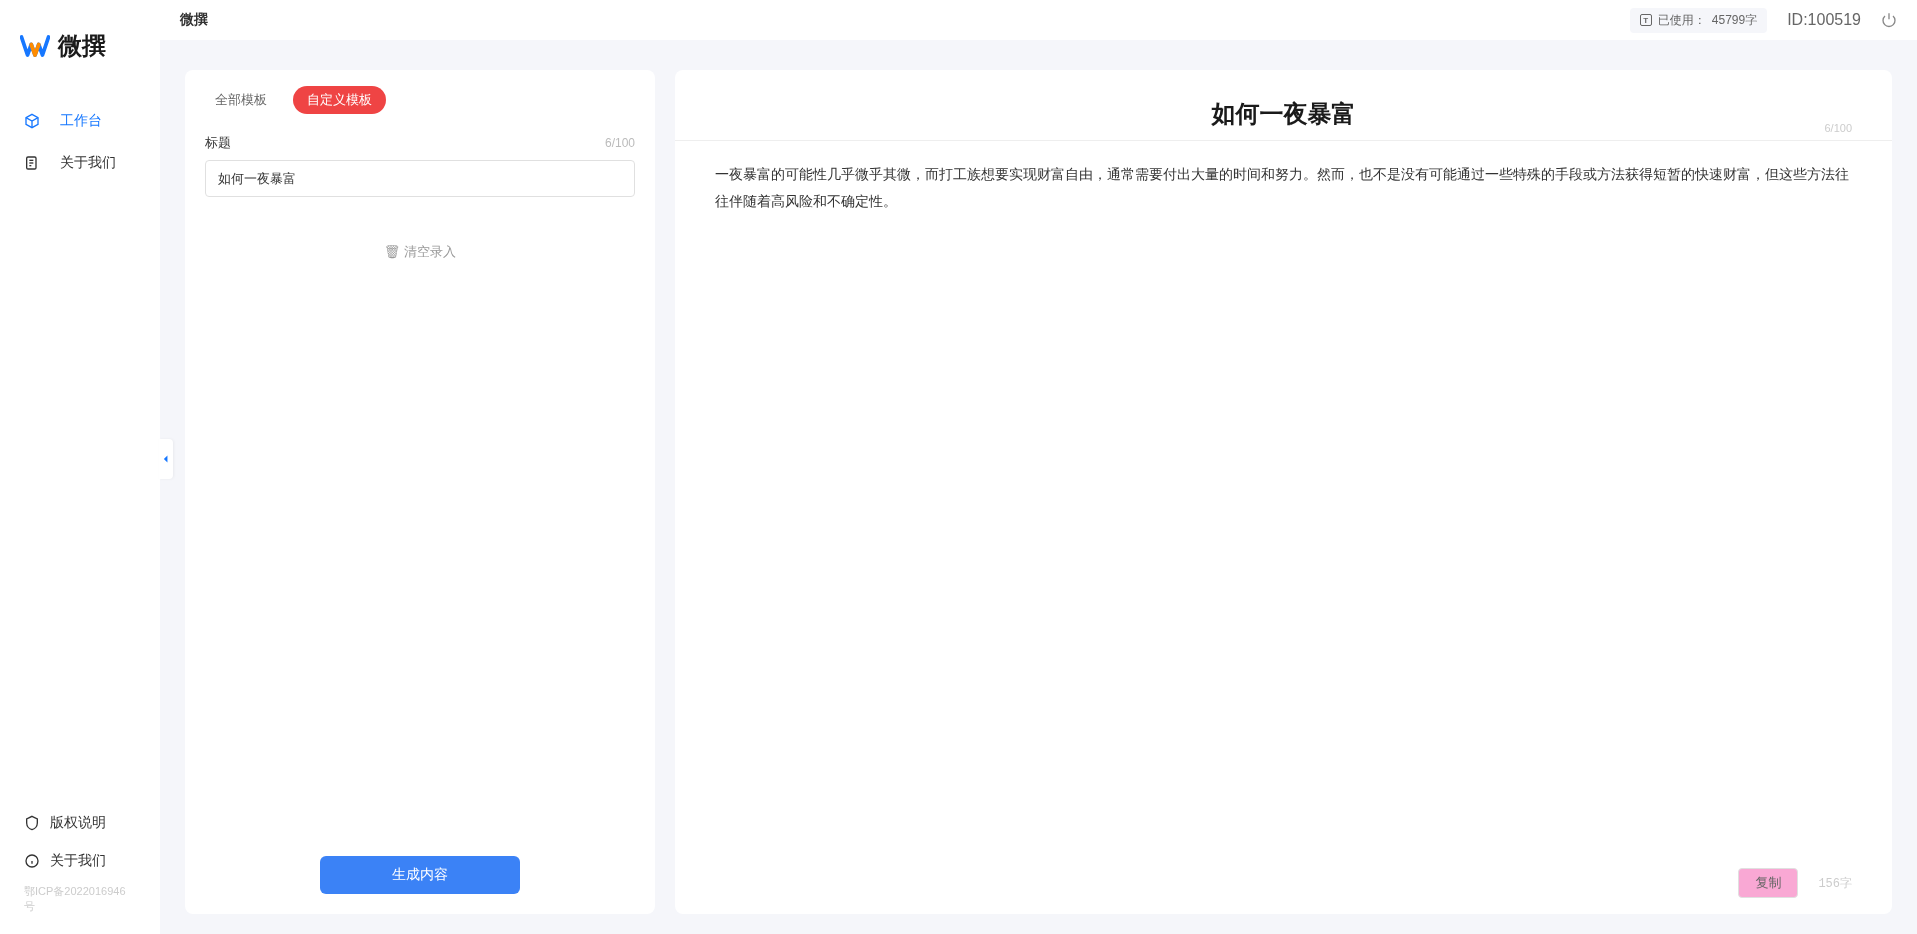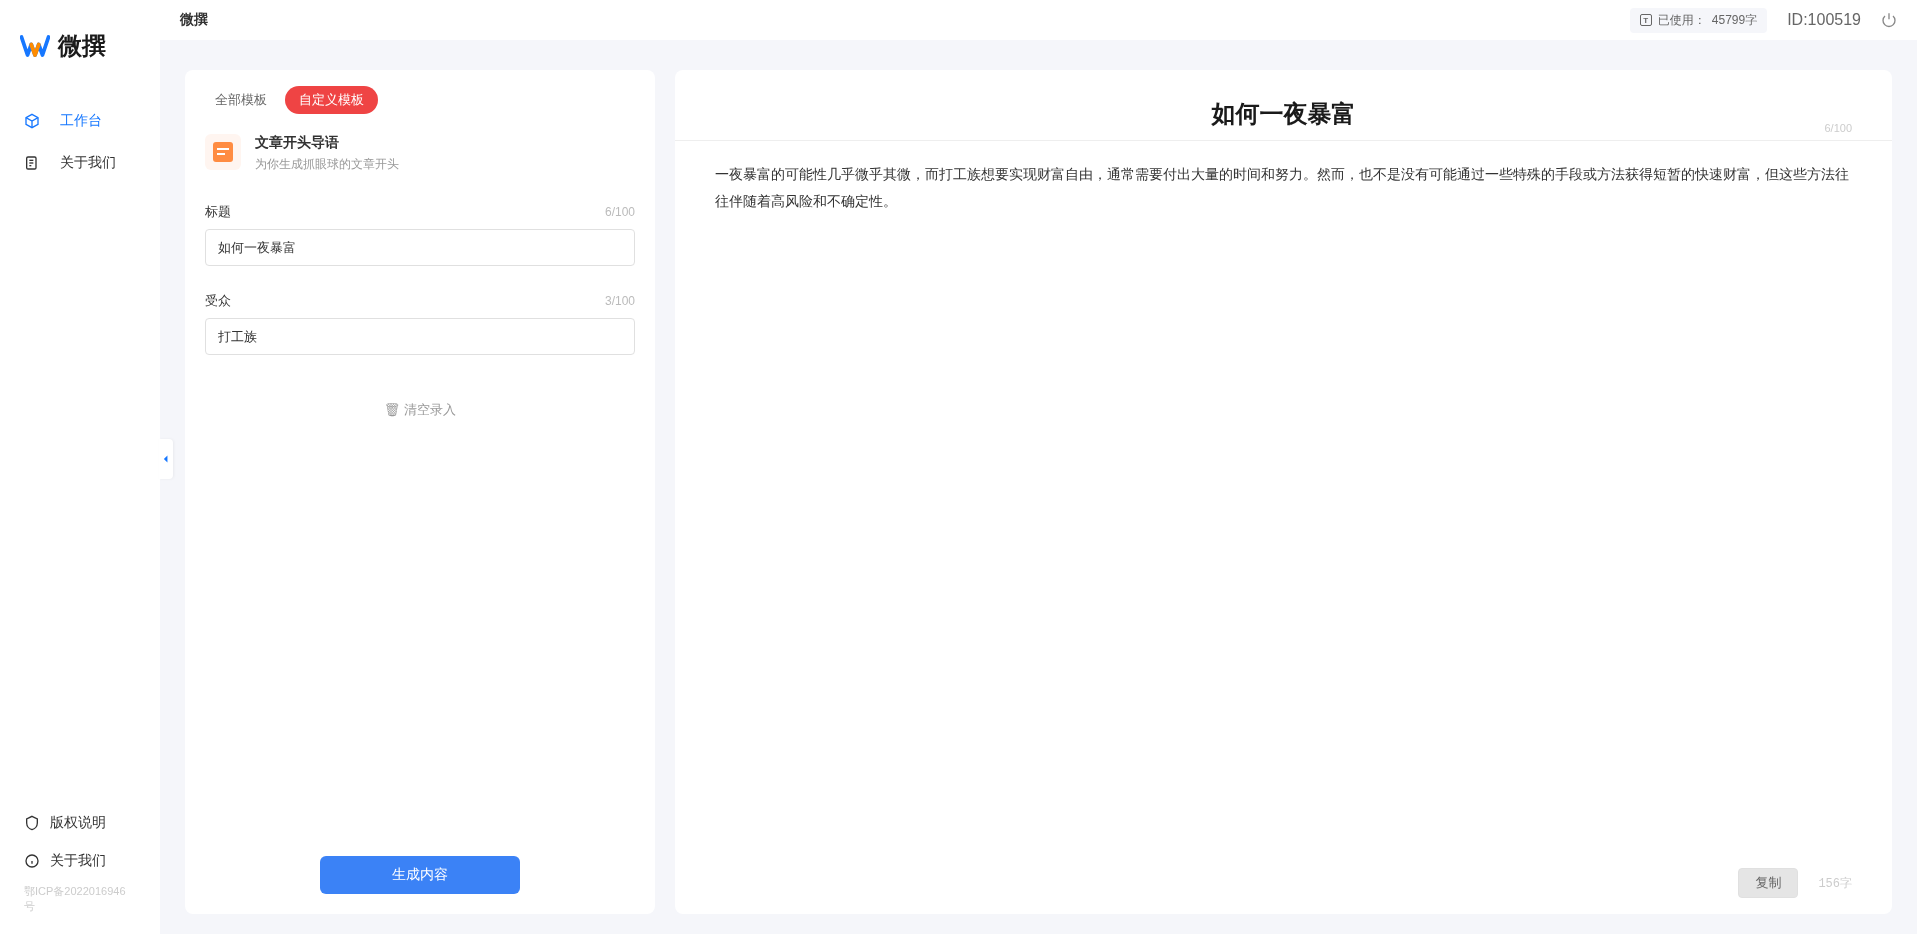--- a/index.html
+++ b/index.html
@@ -177,21 +177,21 @@
       width: 470px;
       background: #fff;
       border-radius: 8px;
       display: flex;
       flex-direction: column;
       overflow: hidden;
     }
     
     .tab-bar {
       display: flex;
-      gap: 4px;
+      gap: 12px;
       padding: 16px 16px 10px;
     }
     
     .tab-btn {
       padding: 5px 14px;
       border-radius: 14px;
       font-size: 13px;
       cursor: pointer;
       background: transparent;
       color: #666;
@@ -374,21 +374,21 @@
     .output-footer {
       padding: 12px 40px 16px;
       display: flex;
       justify-content: flex-end;
       align-items: center;
       gap: 20px;
     }
     
     .copy-btn {
       padding: 5px 16px;
-      background: #e5e5e5;
+      background: #f9a8d4;
       border: 1px solid #e0e0e0;
       border-radius: 4px;
       font-size: 13px;
       color: #666;
       cursor: pointer;
     }
     
     .word-count {
       font-size: 12px;
       color: #ccc;
@@ -492,46 +492,30 @@
     </div>
 
     <div class="content">
 
       <div class="left-panel">
         <div class="tab-bar">
           <button class="tab-btn">全部模板</button>
           <button class="tab-btn active">自定义模板</button>
         </div>
 
-        <div class="template-card">
-          <div class="template-icon">
-            <div class="template-icon-inner"></div>
-          </div>
-          <div class="template-info">
-            <div class="template-name">文章开头导语</div>
-            <div class="template-desc">为你生成抓眼球的文章开头</div>
-          </div>
-        </div>
 
         <div class="form-body">
           <div class="form-group">
             <div class="form-label-row">
               <span class="form-label">标题</span>
               <span class="char-count">6/100</span>
             </div>
             <input type="text" class="form-input" value="如何一夜暴富" style="">
           </div>
 
-          <div class="form-group">
-            <div class="form-label-row">
-              <span class="form-label">受众</span>
-              <span class="char-count">3/100</span>
-            </div>
-            <input type="text" class="form-input" value="打工族" style="">
-          </div>
 
           <div class="clear-link">
             <span>🗑 清空录入</span>
           </div>
         </div>
 
         <div class="panel-footer">
           <button class="generate-btn">生成内容</button>
         </div>
       </div>

